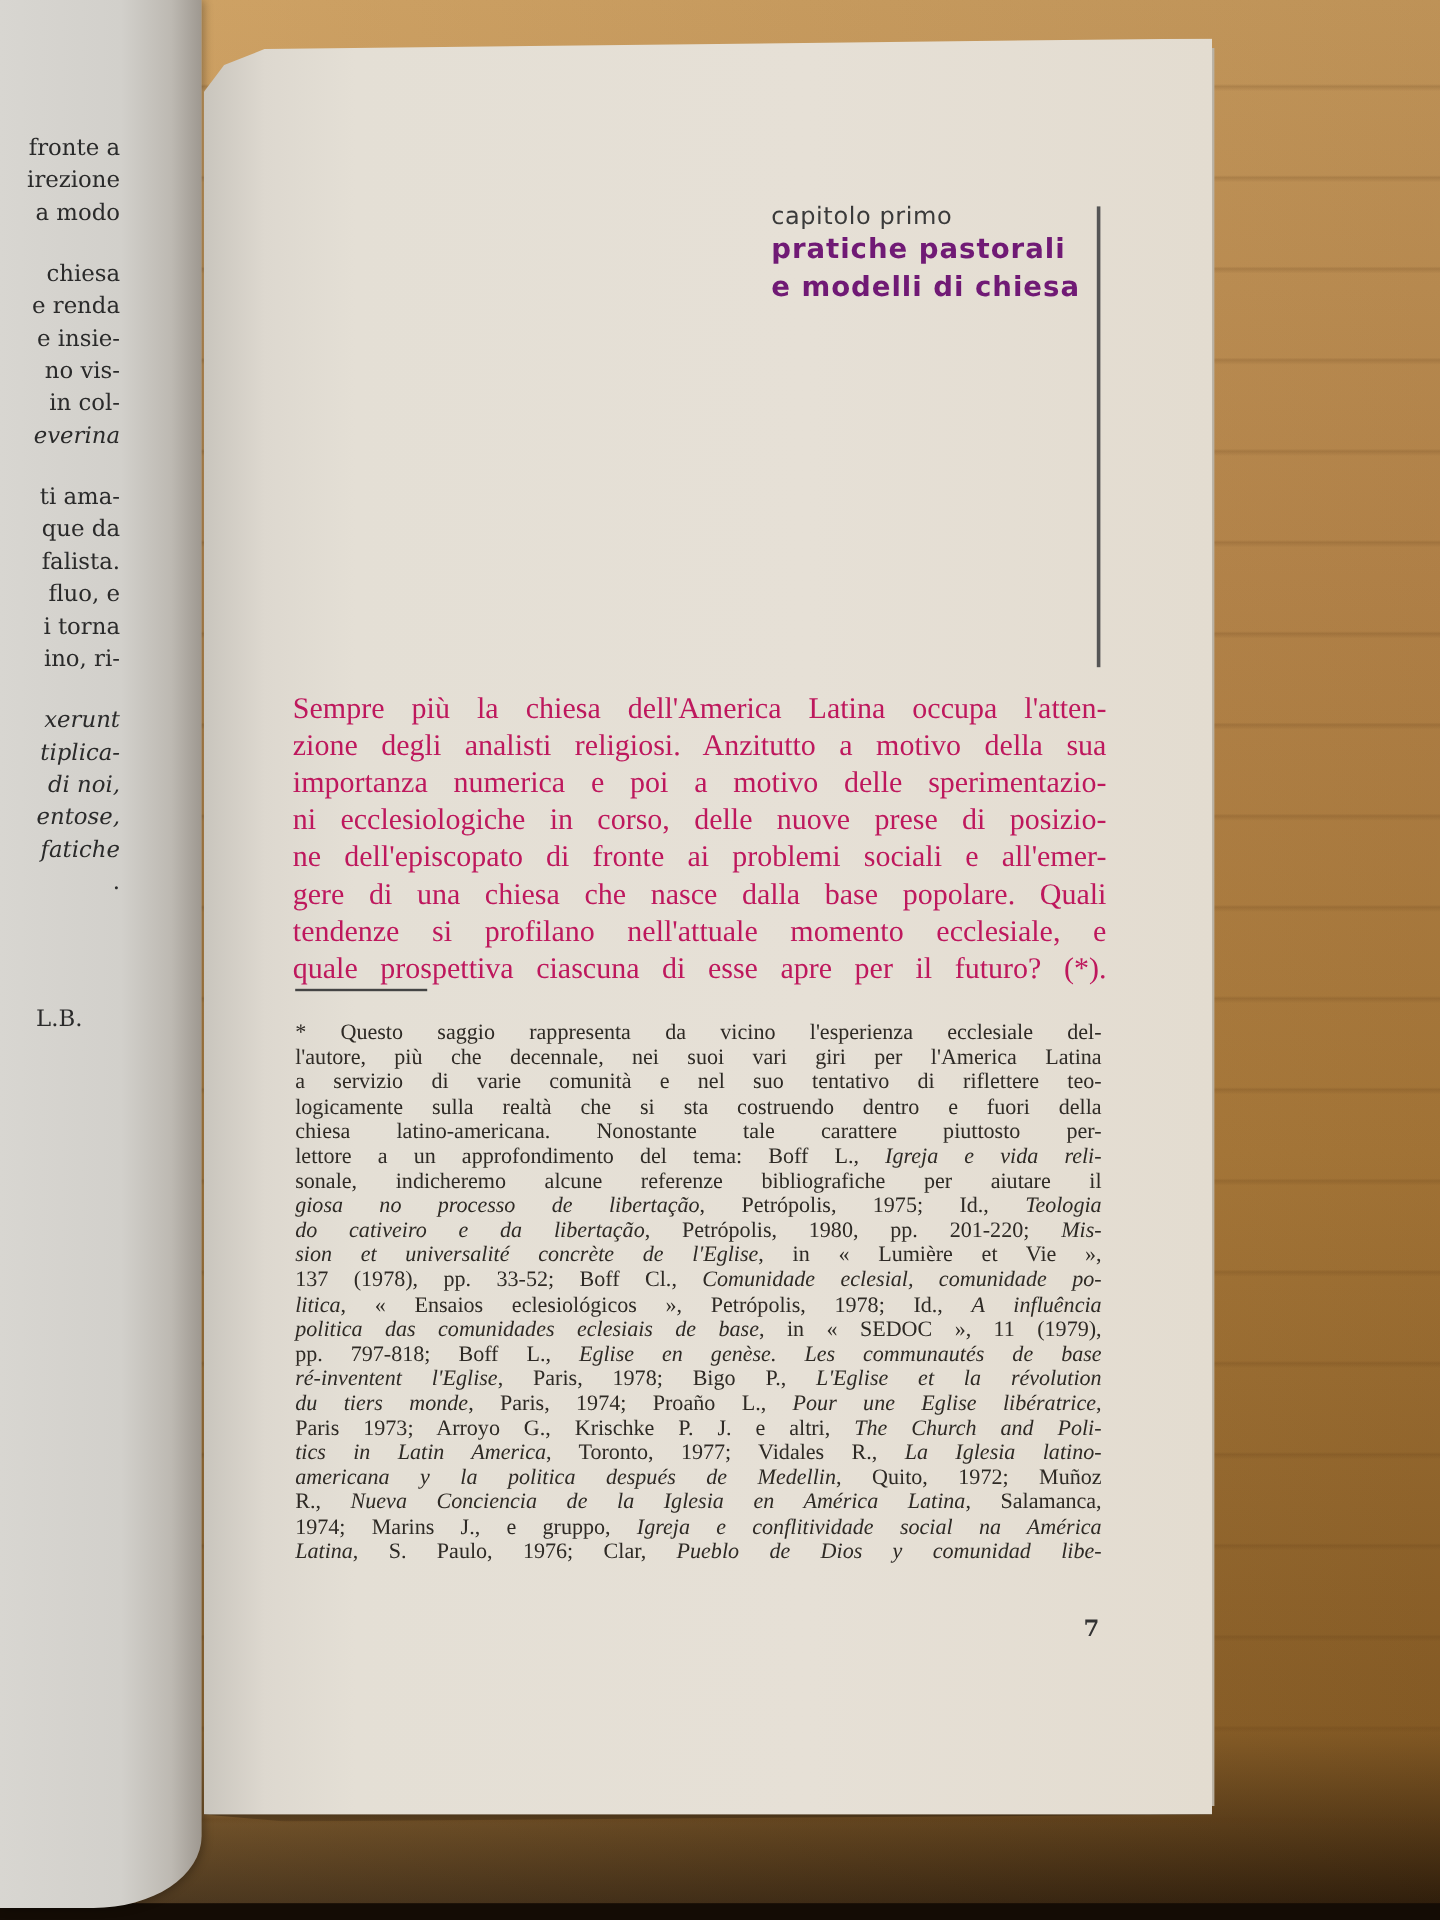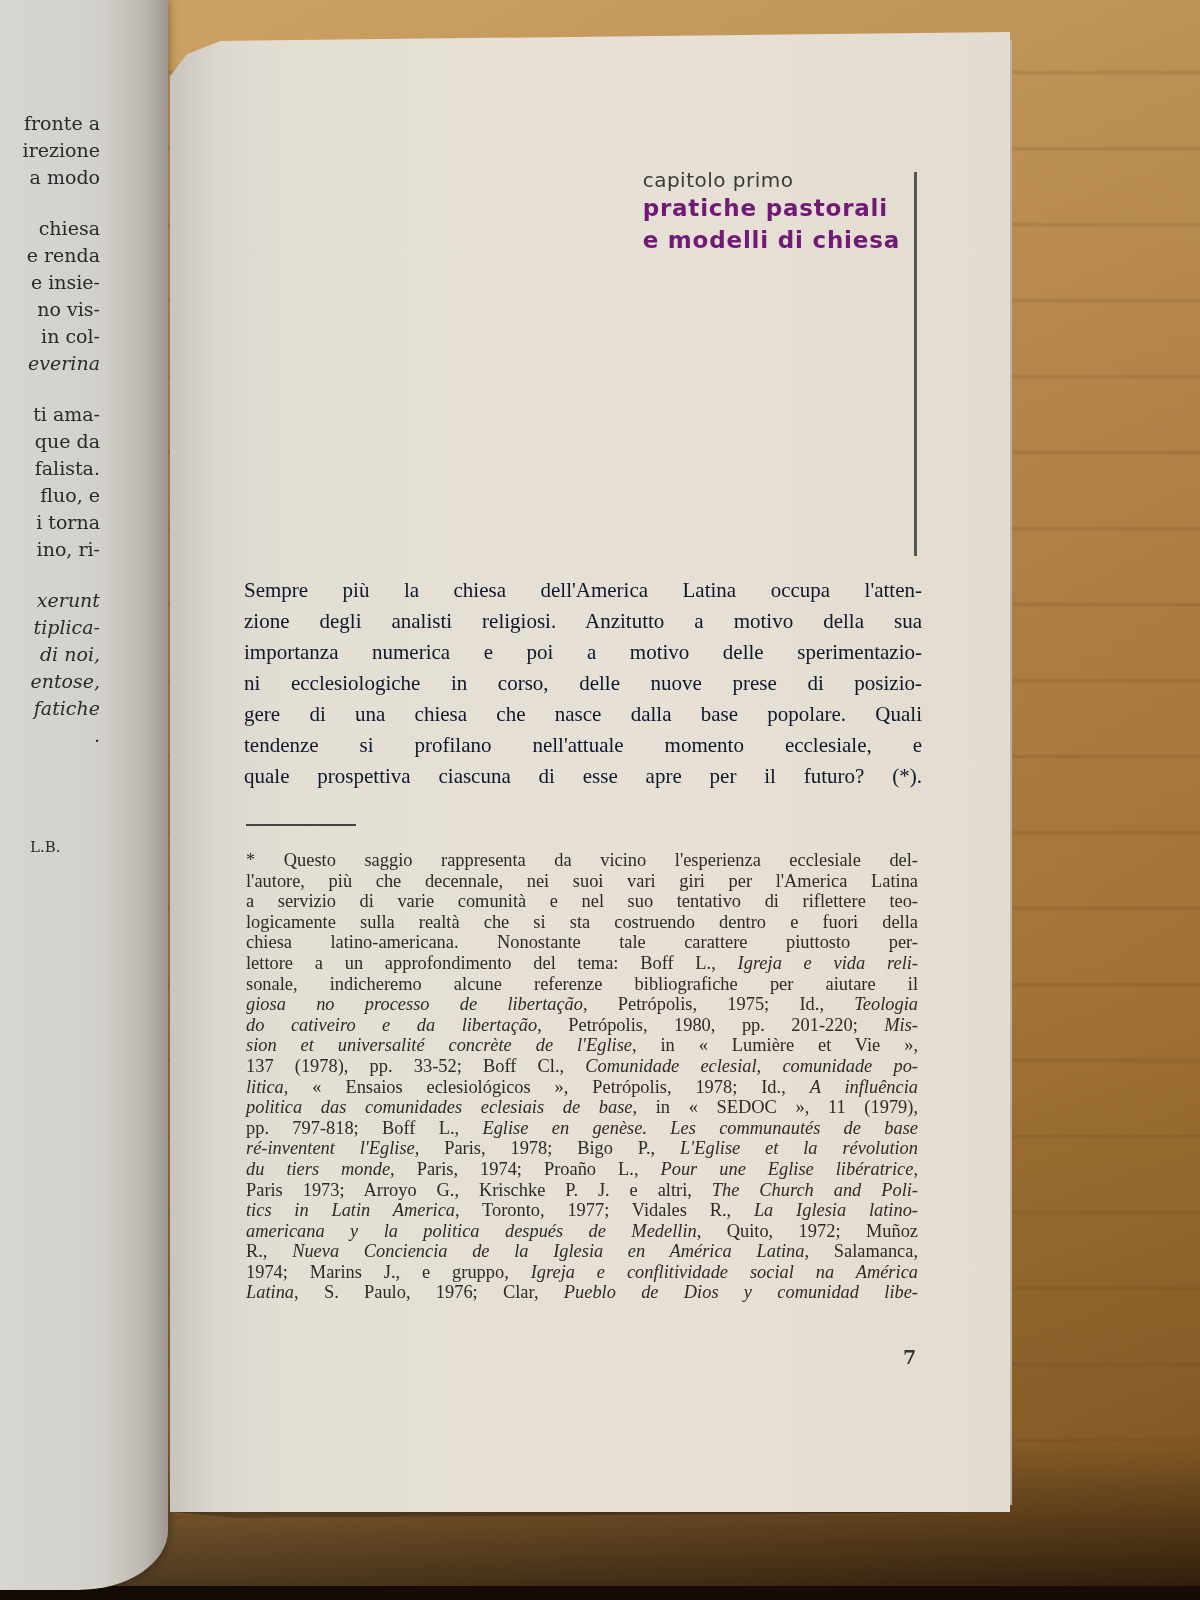--- a/index.html
+++ b/index.html
@@ -27,21 +27,21 @@
   .left-text {
     position: absolute; left: 0; top: 110px; width: 100px;
     font-family: "DejaVu Serif", serif; font-size: 19px; color: #2a2a2a;
     text-align: right; line-height: 27px;
   }
   .left-text .line { white-space: nowrap; }
   .left-text .gap { height: 24px; }
   .left-text .it { font-style: italic; }
   .left-sig {
     position: absolute; left: 30px; top: 838px; font-family: "DejaVu Serif", serif;
-    font-size: 15px; color: #2a2a2a;
+    font-size: 19px; color: #2a2a2a;
   }
   
   .right-page {
     position: absolute; left: 170px; top: 32px; width: 840px; height: 1480px;
     background: linear-gradient(90deg, #c9c5bd 0%, #ddd8cf 6%, #e4dfd5 15%, #e6e0d6 60%, #e3dcd0 100%);
     clip-path: polygon(2% 1.5%, 6% 0.6%, 100% 0%, 100% 100%, 8% 100.4%, 0% 100%, 0% 3%);
     box-shadow: 0 4px 10px rgba(0,0,0,0.4);
   }
   .page-edge {
     position: absolute; left: 998px; top: 40px; width: 14px; height: 1465px;
@@ -51,22 +51,22 @@
     position: absolute; right: 300px; top: 168px; text-align: left;
     font-family: "DejaVu Sans", sans-serif; color: #333;
   }
   .chapter-label { font-size: 20px; letter-spacing: 0.5px; color: #3a3a3a; }
   .chapter-title { font-size: 23px; font-weight: bold; line-height: 32px; letter-spacing: 0.8px; color: #701a75; }
   .chapter-rule {
     position: absolute; left: 914px; top: 172px; width: 3px; height: 384px; background: #555;
   }
   .body-text {
     position: absolute; left: 244px; top: 575px; width: 678px;
-    font-family: "Liberation Serif", serif; font-size: 21px; line-height: 31px;
-    color: #0f172a; text-align: justify;
+    font-family: "Liberation Serif", serif; font-size: 25px; line-height: 31px;
+    color: #be185d; text-align: justify;
   }
   .body-text .line { display: block; text-align: justify; text-align-last: justify; white-space: nowrap; }
   .fn-rule {
     position: absolute; left: 246px; top: 824px; width: 110px; height: 2px; background: #444;
   }
   .footnote {
     position: absolute; left: 246px; top: 850px; width: 672px;
     font-family: "Liberation Serif", serif; font-size: 18.4px; line-height: 20.6px;
     color: #2e2a25;
   }
@@ -121,20 +121,21 @@
   <div class="chapter-title">pratiche pastorali</div>
   <div class="chapter-title">e modelli di chiesa</div>
 </div>
 <div class="chapter-rule"></div>
 
 <div class="body-text" id="body-text">
     <span class="line">Sempre più la chiesa dell'America Latina occupa l'atten-</span>
     <span class="line">zione degli analisti religiosi. Anzitutto a motivo della sua</span>
     <span class="line">importanza numerica e poi a motivo delle sperimentazio-</span>
     <span class="line">ni ecclesiologiche in corso, delle nuove prese di posizio-</span>
+    <span class="line">ne dell'episcopato di fronte ai problemi sociali e all'emer-</span>
     <span class="line">gere di una chiesa che nasce dalla base popolare. Quali</span>
     <span class="line">tendenze si profilano nell'attuale momento ecclesiale, e</span>
     <span class="line">quale prospettiva ciascuna di esse apre per il futuro? (*).</span>
   </div>
 
 <div class="fn-rule"></div>
 <div class="footnote" id="footnote">
     <span class="line"><span>* Questo saggio rappresenta da vicino l'esperienza ecclesiale del-</span></span>
     <span class="line"><span>l'autore, più che decennale, nei suoi vari giri per l'America Latina</span></span>
     <span class="line"><span>a servizio di varie comunità e nel suo tentativo di riflettere teo-</span></span>

